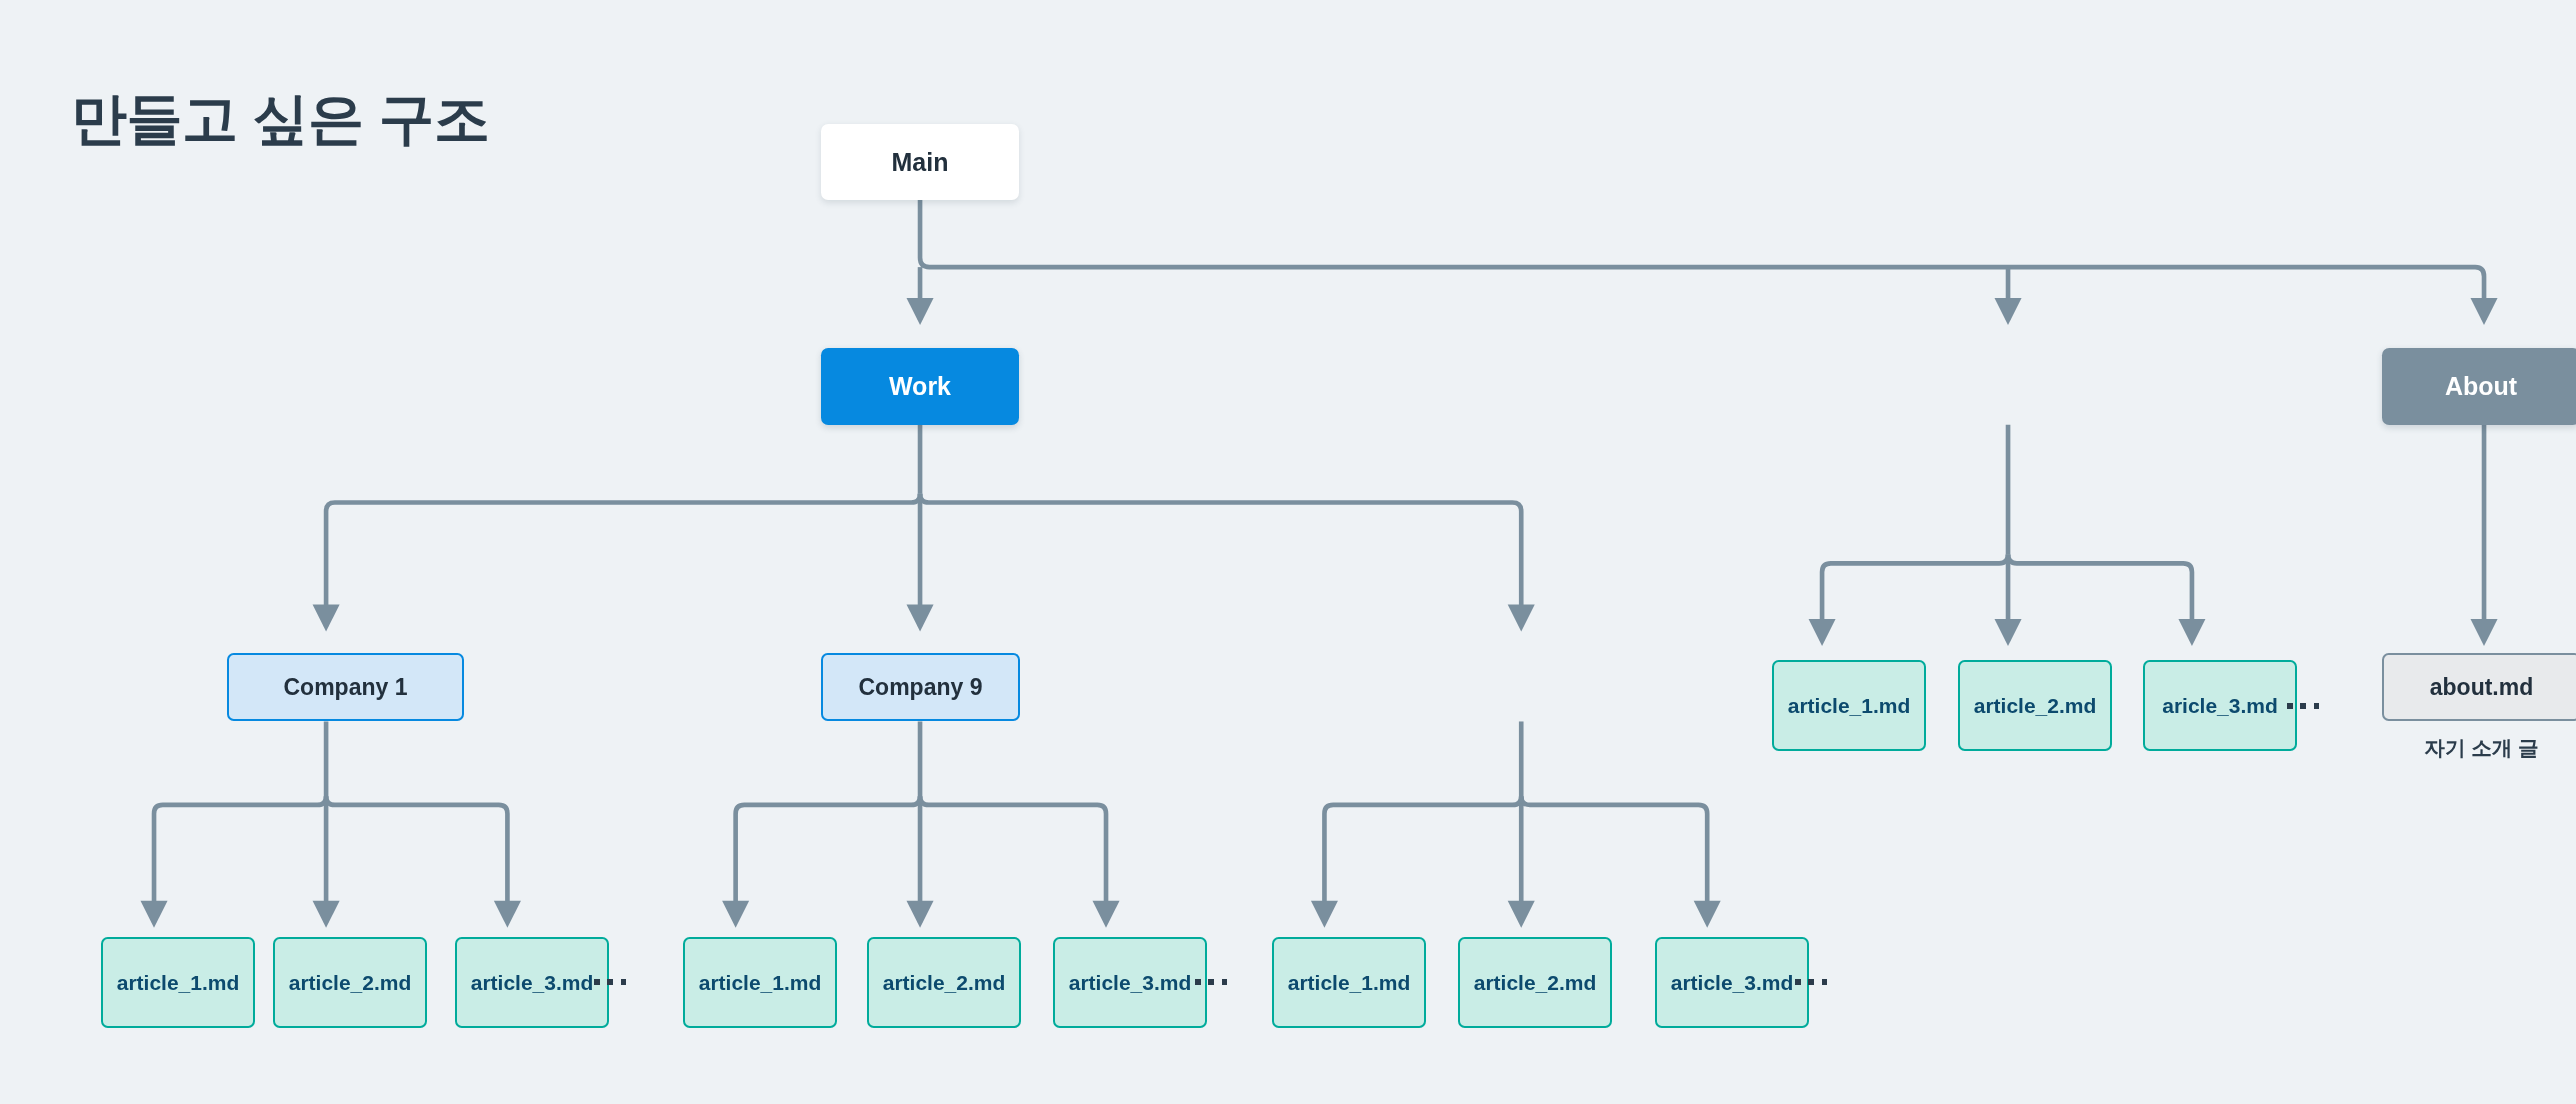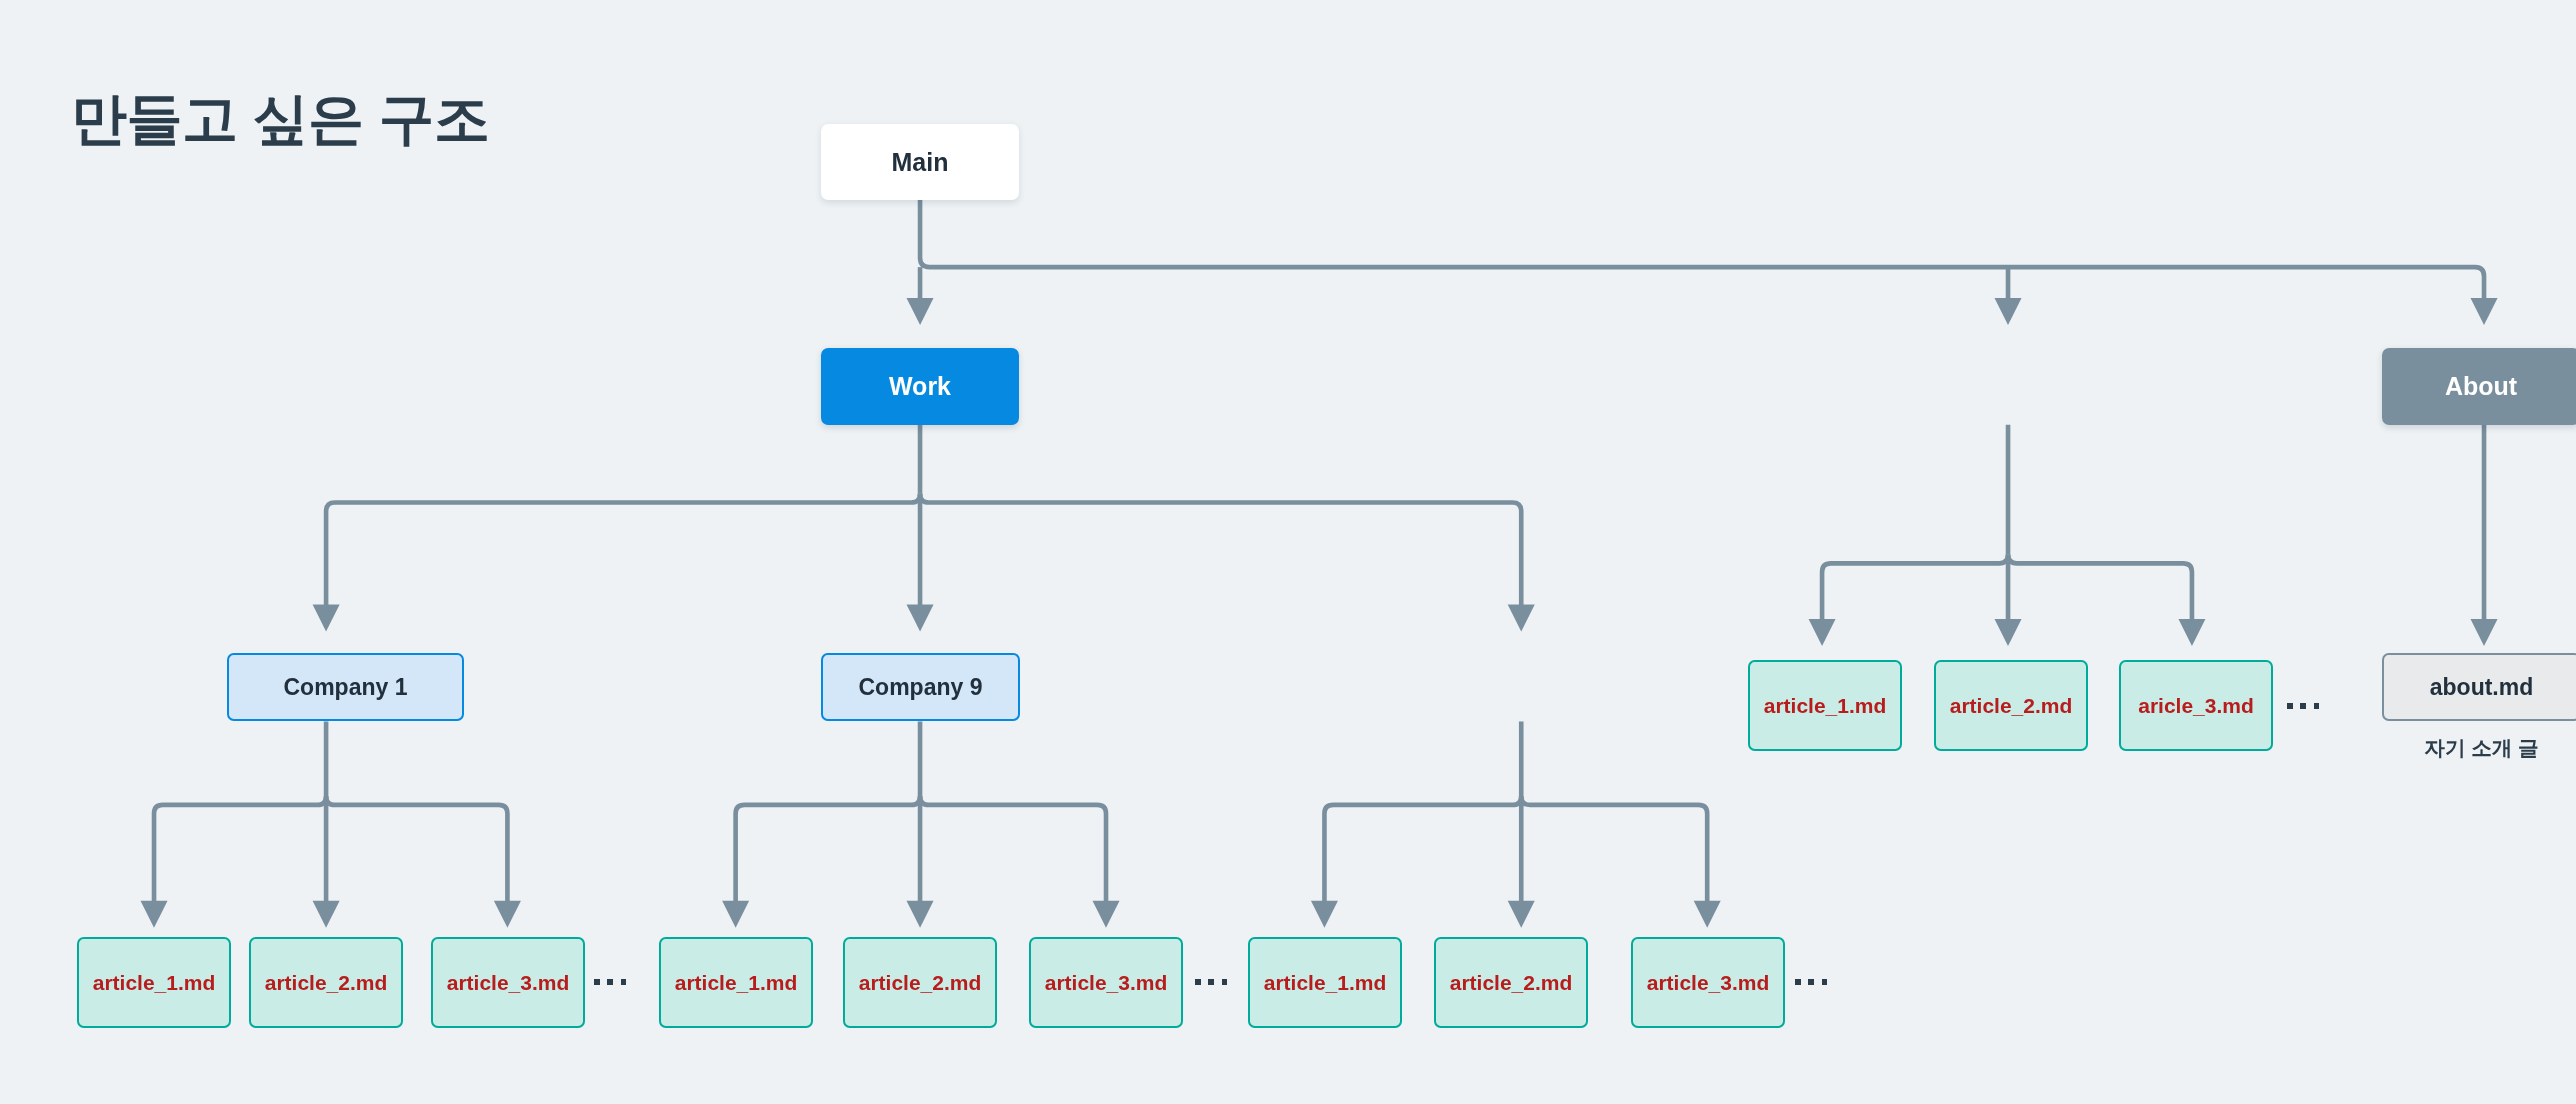--- a/index.html
+++ b/index.html
@@ -77,25 +77,26 @@
   }
   .node-company {
     background: #d3e7f8;
     color: #22303d;
     border: 2.6px solid #0689e0;
     font-size: 23px;
     border-radius: 6.7px;
   }
   .node-article {
     background: #c9ede6;
-    color: #b91c1c;
+    color: #0c4a6e;
     border: 2.6px solid #00ab9b;
     font-size: 21px;
     border-radius: 6.7px;
     padding: 0 7.2px;
+    margin-left: 24px;
   }
   .node-aboutmd {
     background: #e8eaec;
     color: #22303d;
     border: 2.1px solid #7a8f9e;
     font-size: 23px;
     border-radius: 6.7px;
   }
   .ellipsis {
     position: absolute;

